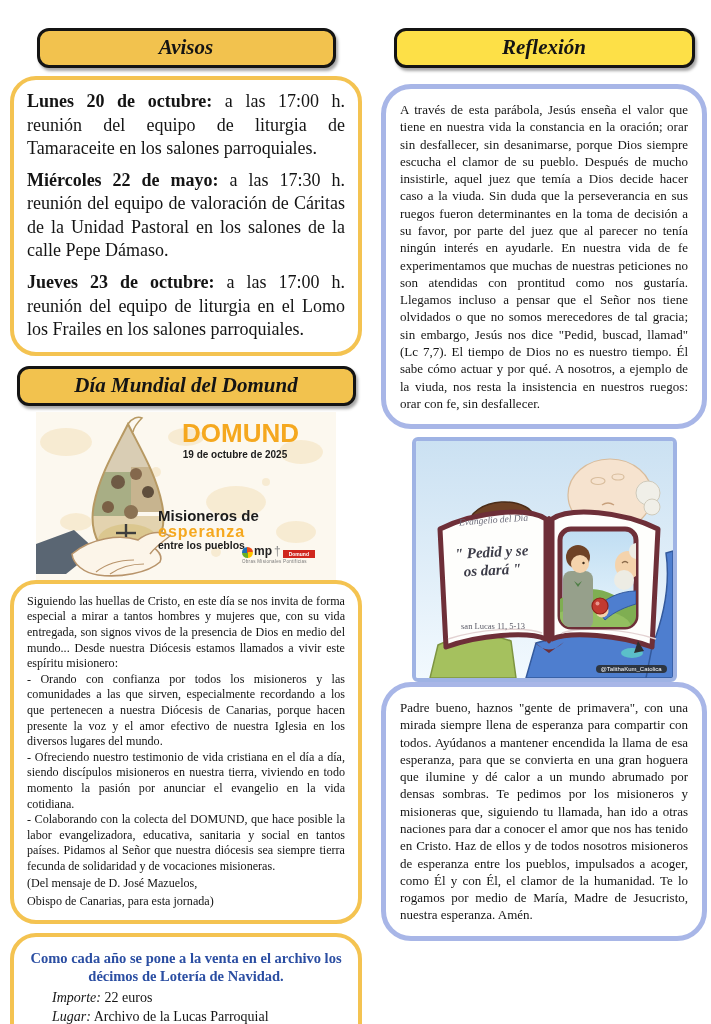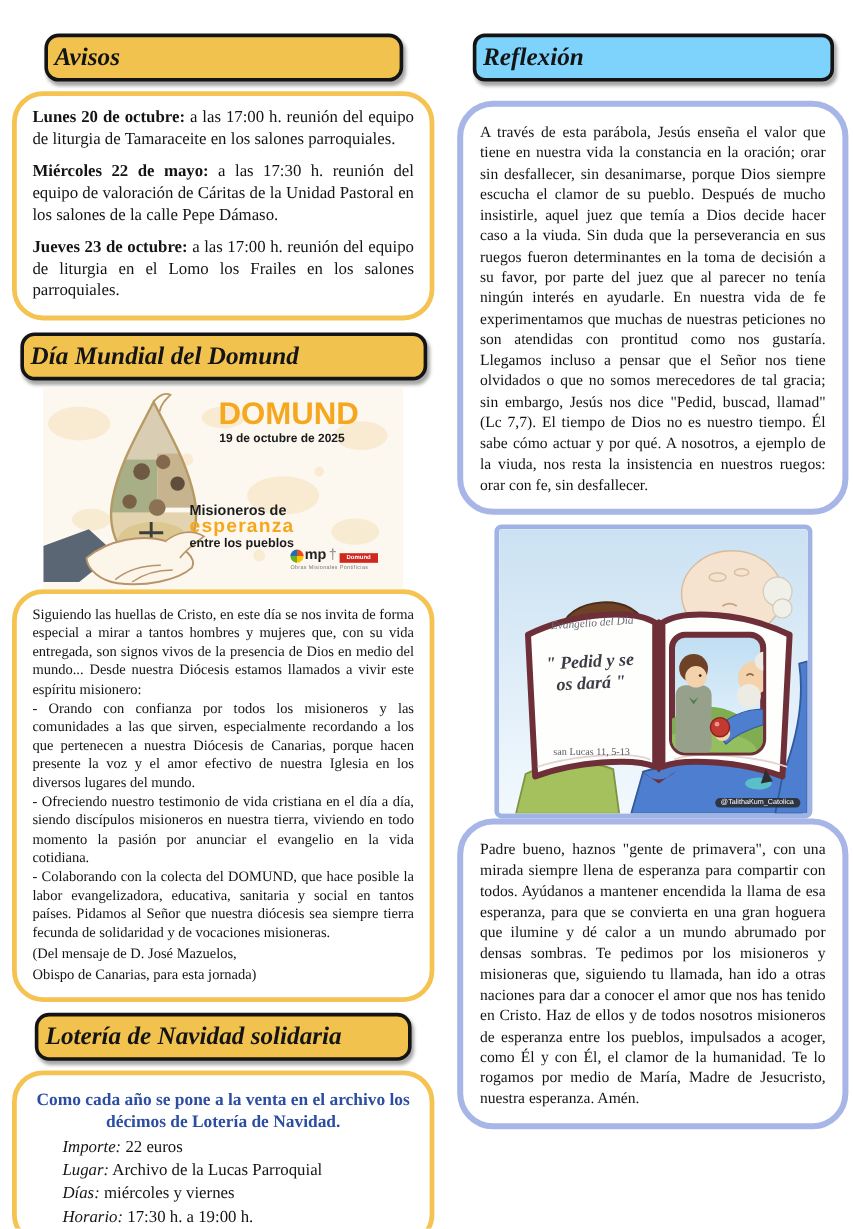--- a/index.html
+++ b/index.html
@@ -3,47 +3,47 @@
 <meta charset="utf-8">
 <style>
   html,body { margin:0; padding:0; }
   body { width:711px; height:1024px; background:#ffffff; font-family:"Liberation Serif", serif; color:#141414; }
   .page { position:relative; width:711px; height:1024px; background:#ffffff; overflow:hidden; }
   .col { position:absolute; top:28px; }
   .col-left  { left:10px;  width:352px; }
   .col-right { left:381px; width:326px; }
 
   
-  .pill { border:3px solid #141414; border-radius:12px; text-align:left;
+  .pill { border:3px solid #141414; border-radius:12px; text-align:center;
           font-weight:bold; font-style:italic; font-size:21px; padding:4px 6px 5px;
           margin:0 auto; box-shadow:2px 3px 3px rgba(0,0,0,0.35); background:#F2C24E; }
-  .pill.blue { background:#7dd3fc;border-radius:10px; }
+  .pill.blue { background:#fde047; }
   .w293 { width:281px; } .w333 { width:321px; } .w308 { width:296px; } .w295 { width:283px; }
   .mb6{margin-bottom:6px;} .mb8{margin-bottom:8px;} .mb9{margin-bottom:9px;}
   .mb10{margin-bottom:10px;} .mb12{margin-bottom:12px;} .mb16{margin-bottom:16px;}
 
   
   .ybox { border:4px solid #F4C351; border-radius:26px; padding:10px 13px; background:#fff; }
   .bbox { border:5px solid #A8B6E7; border-radius:30px; padding:12px 14px; background:#fff; }
 
-  .txt  { font-size:14px; line-height:1.31; text-align:justify; }
+  .txt  { font-size:18px; line-height:1.31; text-align:justify; }
   .txt p { margin:0 0 8px; }
   .txt p:last-child { margin-bottom:0; }
   .txt-lg { font-size:13px; line-height:1.33; text-align:justify; }
   .credit { text-align:left; margin-top:2px; }
 
   
   .poster { position:relative; width:300px; height:168px; margin:0 auto; background:#FCF8EF; overflow:hidden; }
   .p-brand { position:absolute; left:146px; top:6px; width:106px; text-align:center;
              font-family:"Liberation Sans", sans-serif; font-weight:bold; font-size:26px; color:#F5A81F; }
   .p-date  { position:absolute; left:146px; top:37px; width:106px; text-align:center;
              font-family:"Liberation Sans", sans-serif; font-weight:bold; font-size:10px; color:#1c1c1c; }
   .p-tag   { position:absolute; left:122px; top:96px; line-height:1.05;
              font-family:"Liberation Sans", sans-serif; font-weight:bold; }
-  .p-tag .t1 { font-size:12px; color:#1c1c1c; }
+  .p-tag .t1 { font-size:15px; color:#1c1c1c; }
   .p-tag .t2 { font-size:16px; color:#F5A81F; letter-spacing:1px; }
   .p-tag .t3 { font-size:10.5px; color:#1c1c1c; }
   .p-logo { position:absolute; left:206px; top:133px; font-family:"Liberation Sans", sans-serif; }
   .omp-row { display:flex; align-items:flex-end; height:13px; }
   .omp-dot { width:11px; height:11px; border-radius:50%;
              background:conic-gradient(#E84E1B 0 25%, #FFC400 25% 50%, #6AB023 50% 75%, #1D70B7 75% 100%); }
   .omp-mp  { font-weight:bold; font-size:12px; color:#222; margin-left:1px; }
   .omp-cross { color:#8a8a8a; font-size:12px; margin:0 2px; }
   .omp-badge { background:#D0271E; color:#fff; font-size:5px; font-weight:bold; padding:1px 6px; }
   .omp-sub { font-size:4.5px; color:#777; margin-top:1px; letter-spacing:.3px; }
@@ -153,23 +153,20 @@
 
     <div class="ybox txt mb9" style="font-size:12.1px; line-height:1.29;">
       <p style="margin-bottom:0;">Siguiendo las huellas de Cristo, en este día se nos invita de forma especial a mirar a tantos hombres y mujeres que, con su vida entregada, son signos vivos de la presencia de Dios en medio del mundo... Desde nuestra Diócesis estamos llamados a vivir este espíritu misionero:</p>
       <p style="margin-bottom:0;">- Orando con confianza por todos los misioneros y las comunidades a las que sirven, especialmente recordando a los que pertenecen a nuestra Diócesis de Canarias, porque hacen presente la voz y el amor efectivo de nuestra Iglesia en los diversos lugares del mundo.</p>
       <p style="margin-bottom:0;">- Ofreciendo nuestro testimonio de vida cristiana en el día a día, siendo discípulos misioneros en nuestra tierra, viviendo en todo momento la pasión por anunciar el evangelio en la vida cotidiana.</p>
       <p style="margin-bottom:0;">- Colaborando con la colecta del DOMUND, que hace posible la labor evangelizadora, educativa, sanitaria y social en tantos países.  Pidamos al Señor que nuestra diócesis sea siempre tierra fecunda de solidaridad y de vocaciones misioneras.</p>
       <div class="credit">(Del mensaje de D. José Mazuelos,</div>
       <div class="credit">Obispo de Canarias, para esta jornada)</div>
     </div>
 
-    <div class="pill w308 mb8">
-      <span>Lotería de Navidad solidaria</span>
-    </div>
 
     <div class="ybox">
       <div class="lot-intro">Como cada año se pone a la venta en el archivo los décimos de Lotería de Navidad.</div>
       <div class="lot-detail"><span class="lot-label">Importe:</span><span> 22 euros</span></div>
       <div class="lot-detail"><span class="lot-label">Lugar:</span><span> Archivo de la Lucas Parroquial</span></div>
       <div class="lot-detail"><span class="lot-label">Días:</span><span> miércoles y viernes</span></div>
       <div class="lot-detail"><span class="lot-label">Horario:</span><span> 17:30 h. a 19:00 h.</span></div>
 
     </div>
   </div>

